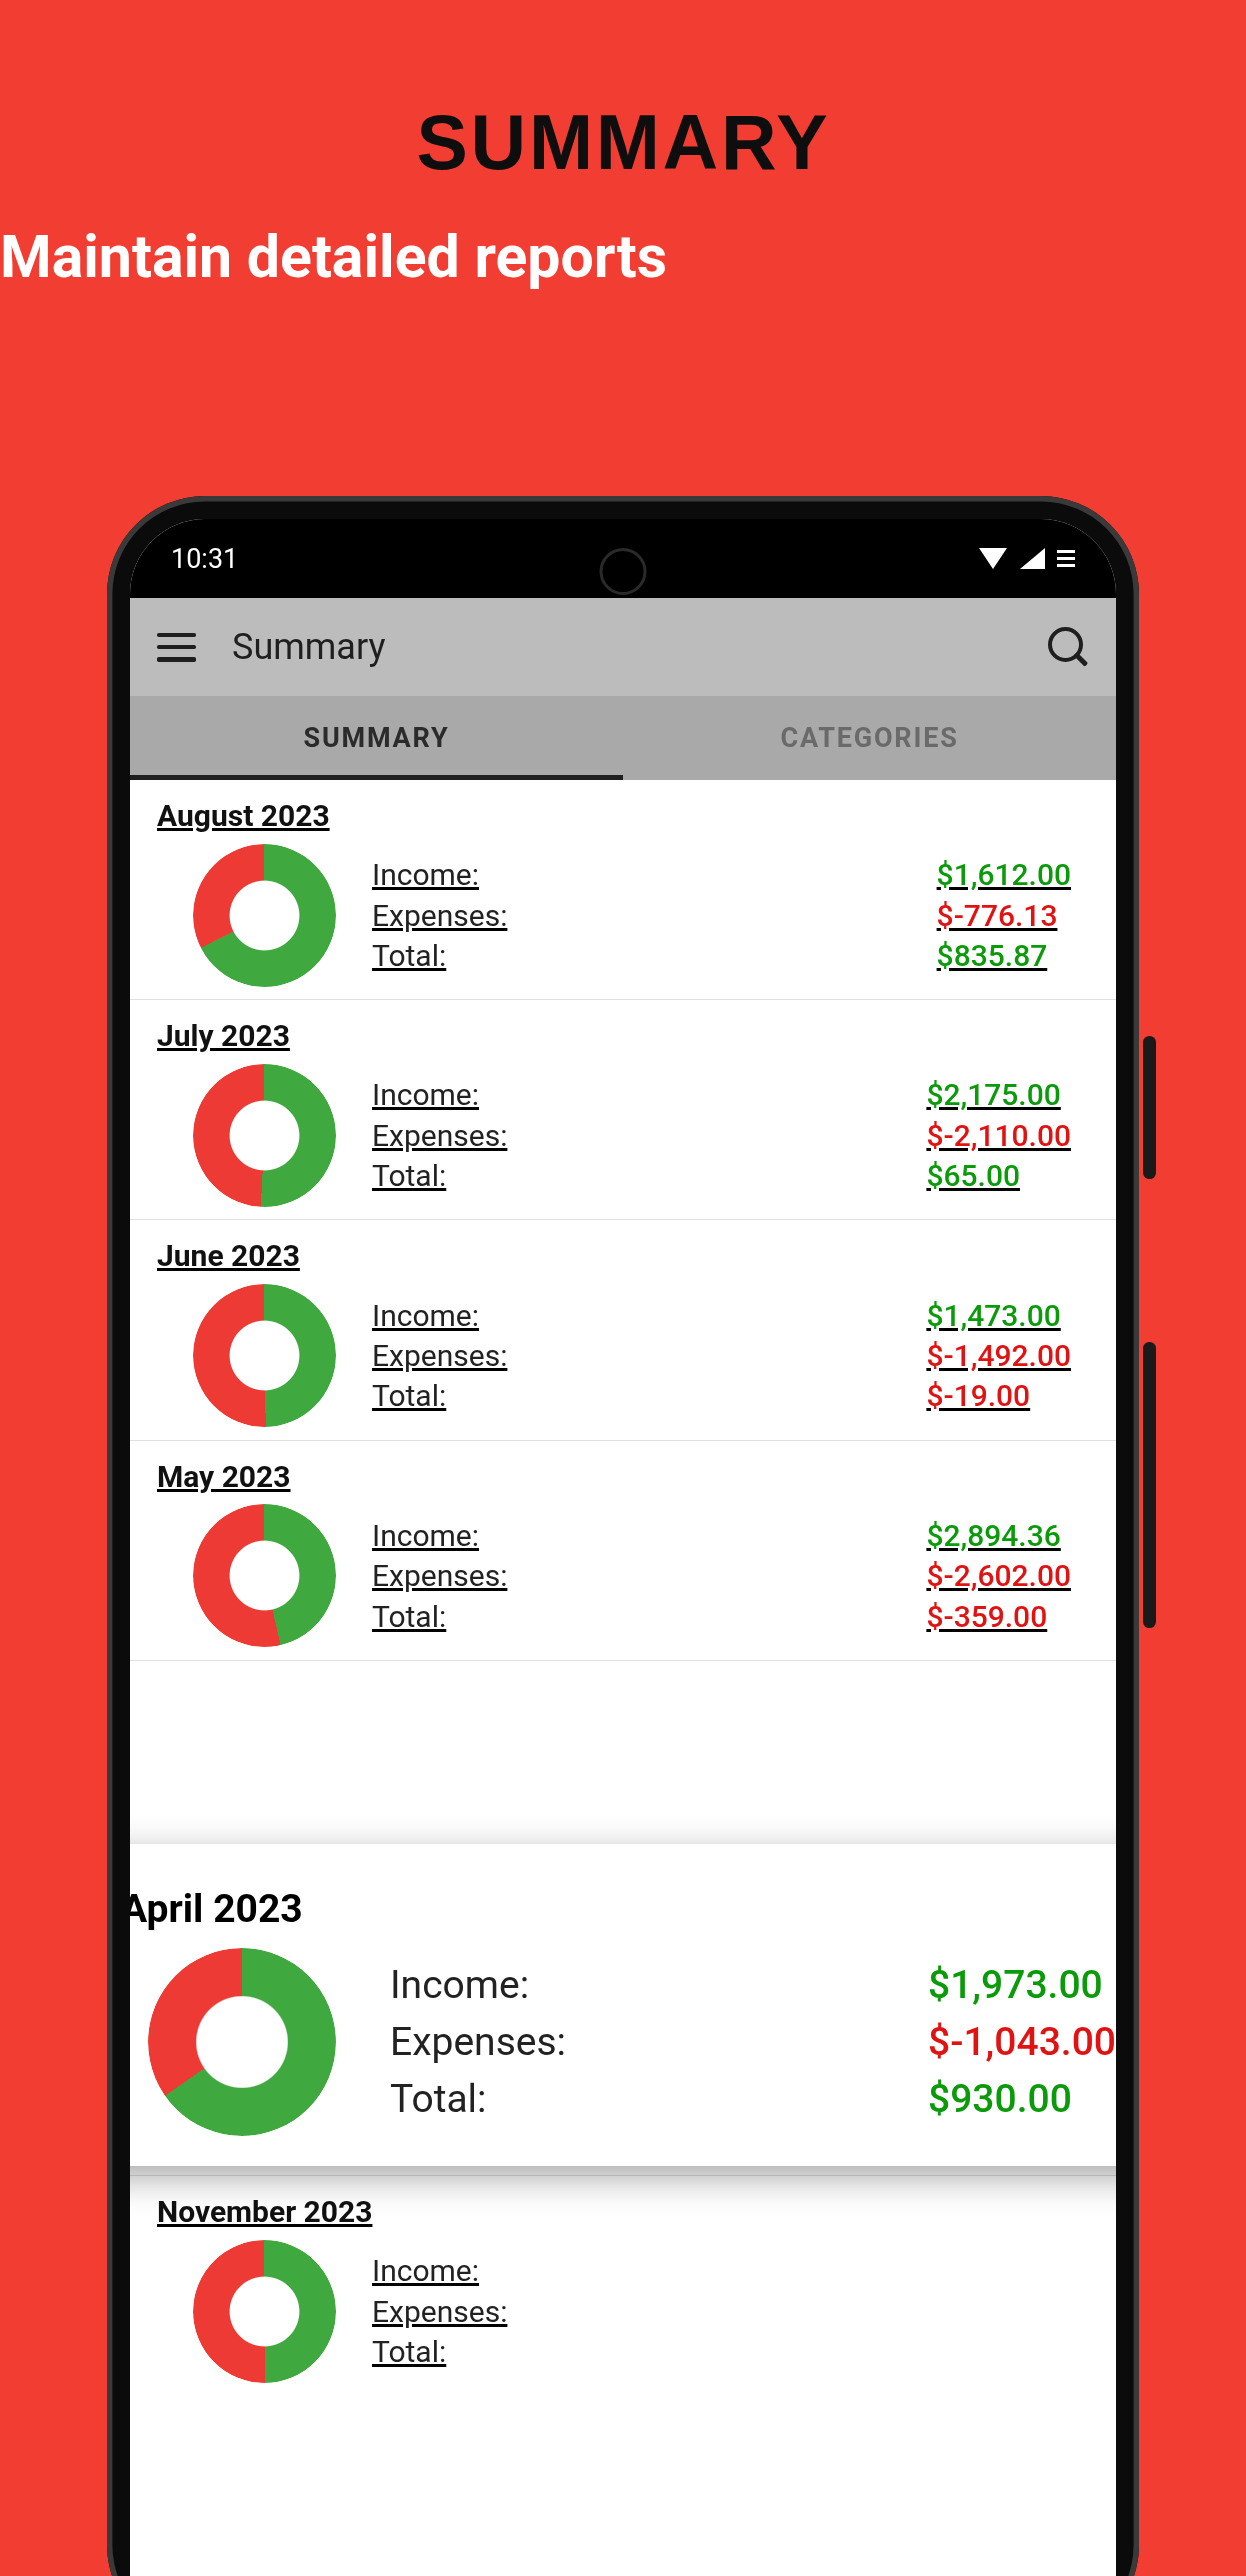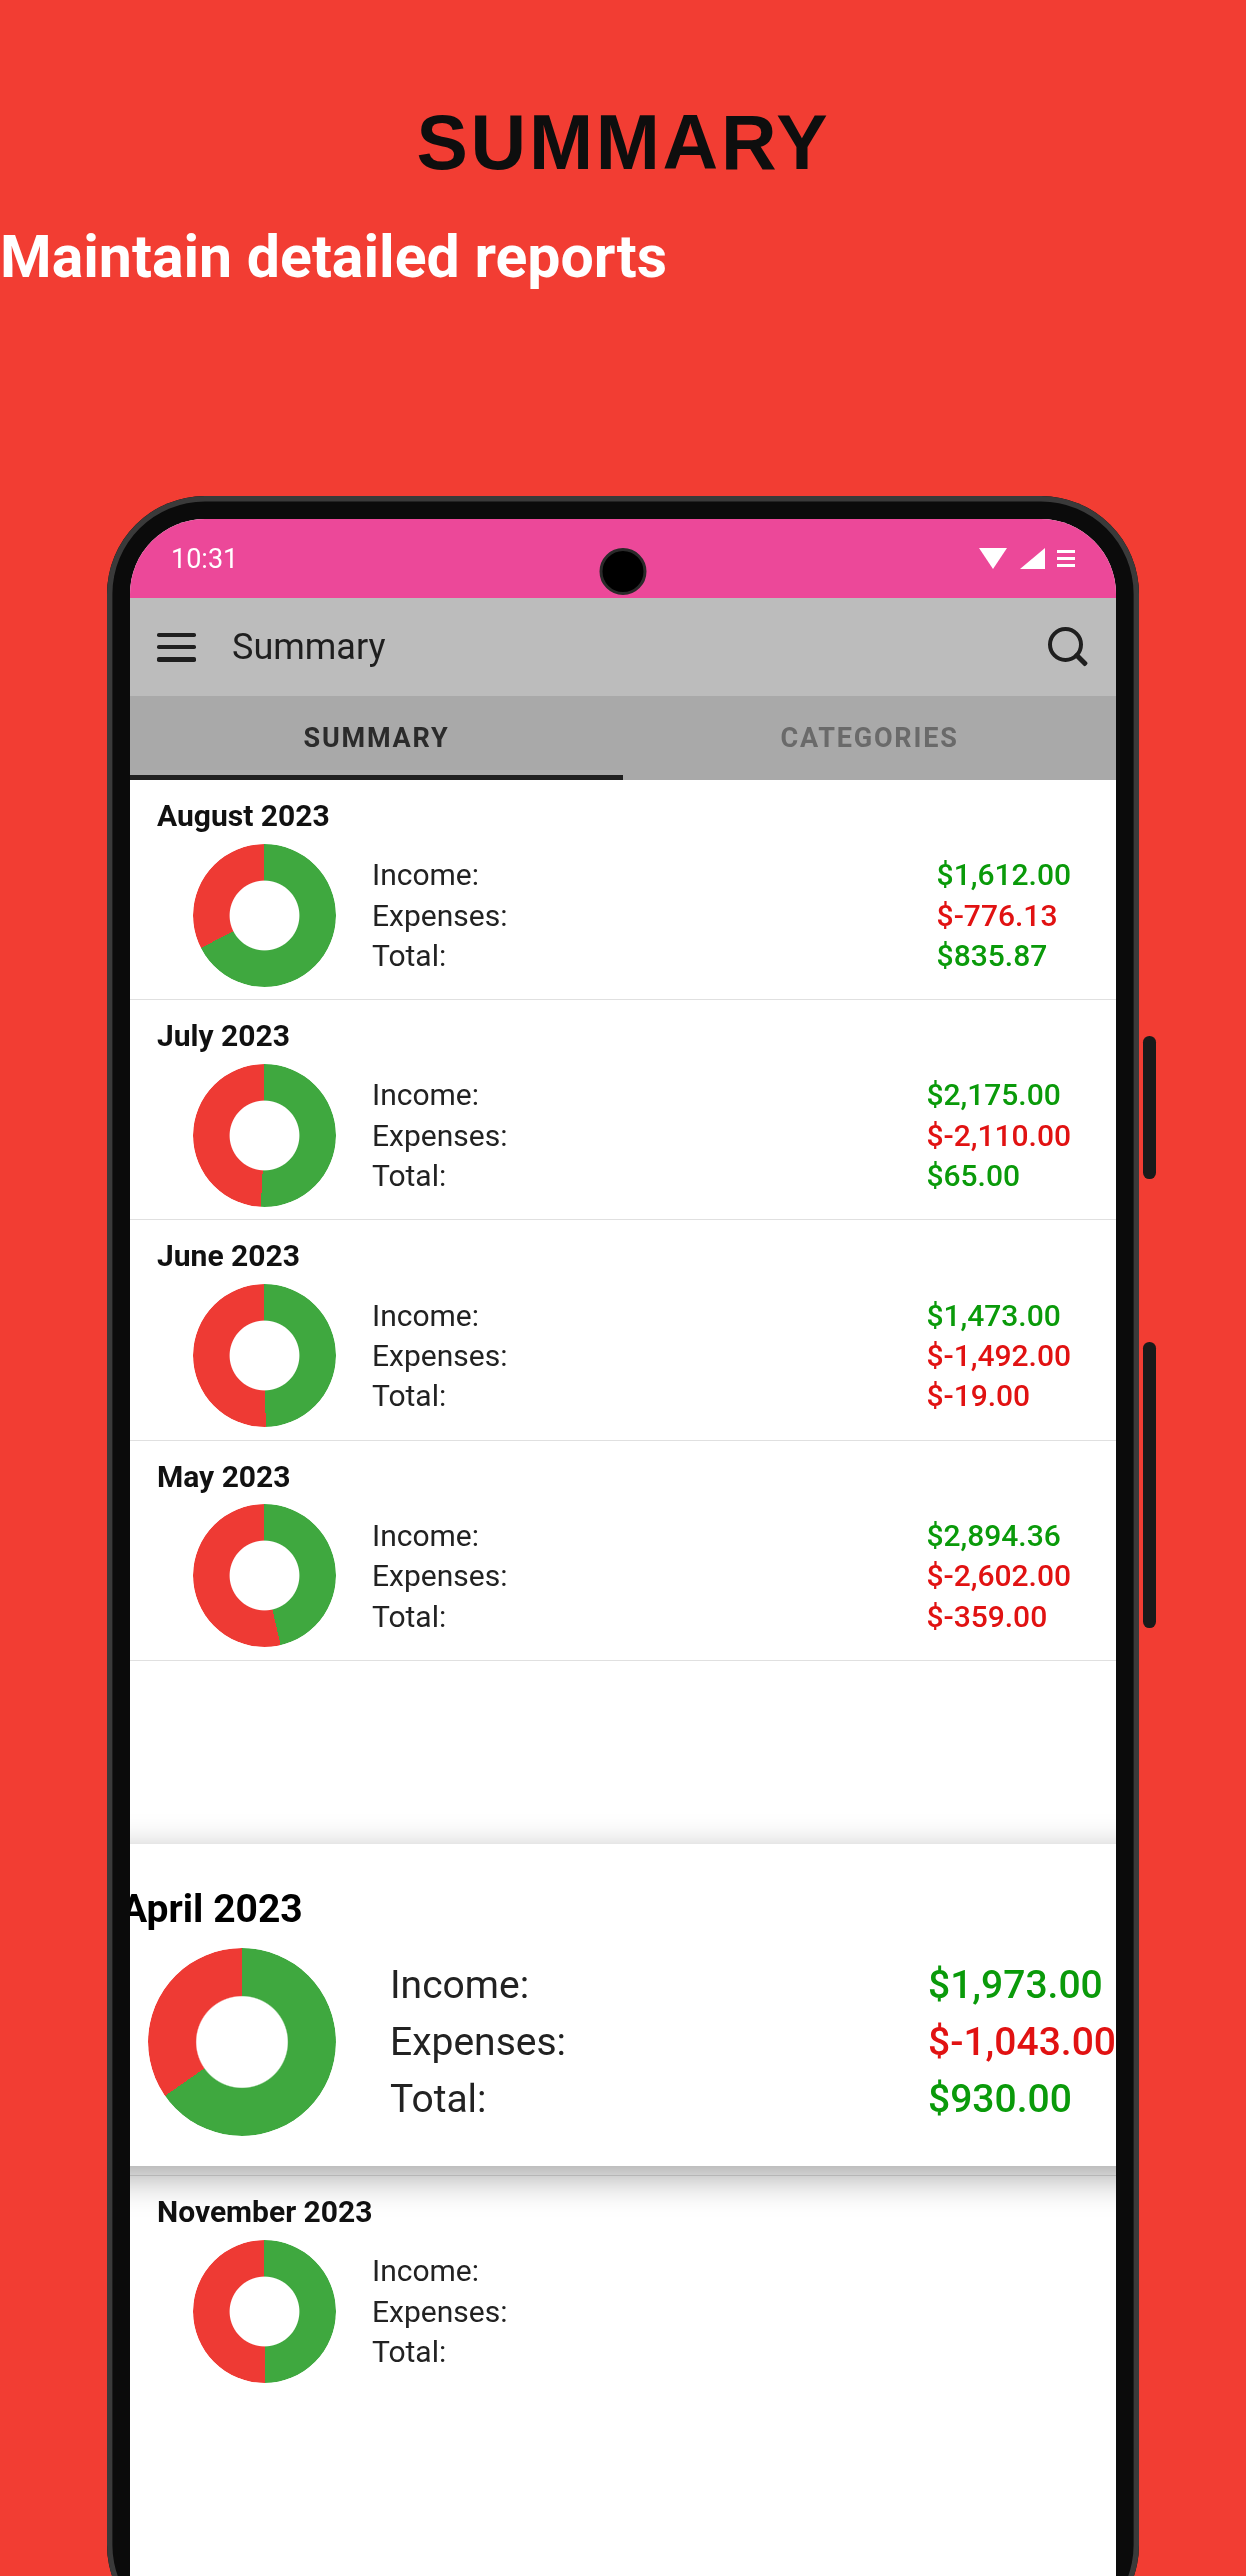--- a/index.html
+++ b/index.html
@@ -66,21 +66,21 @@
     top: 1342px;
     width: 12.5px;
     height: 286px;
     background: #1a1a1a;
     border-radius: 6.3px;
   }
 
   
   .statusbar {
     height: 79px;
-    background: #ec4899;
+    background: #000000;
     display: flex;
     align-items: center;
     justify-content: space-between;
     padding: 0 41px;
     color: #fff;
     font-size: 27px;
   }
   .camera {
     position: absolute;
     top: 29px;
@@ -211,21 +211,21 @@
     border-radius: 27px;
     box-shadow: 0 10.7px 36px rgba(0,0,0,0.35);
     padding: 42px 54px 30px 54px;
     z-index: 5;
   }
   .highlight-card .month { font-size: 39px; font-weight: 700; margin-bottom: 16px; }
   .highlight-card .row-body { gap: 54px; }
   .highlight-card .donut { width: 188px; height: 188px; margin-left: 27px; }
   .highlight-card .figures { font-size: 39px; row-gap: 10.7px; padding-right: 9px; }
 
-  .list-wrap { position: relative; }
+  .list-wrap { position: relative; text-decoration: underline; }
 </style>
 </head>
 <body>
 
 <div class="promo-title">SUMMARY</div>
 <div class="promo-sub">
   <span>Maintain detailed reports</span><br>
 </div>
 
 <div class="side-btn-1"></div>

